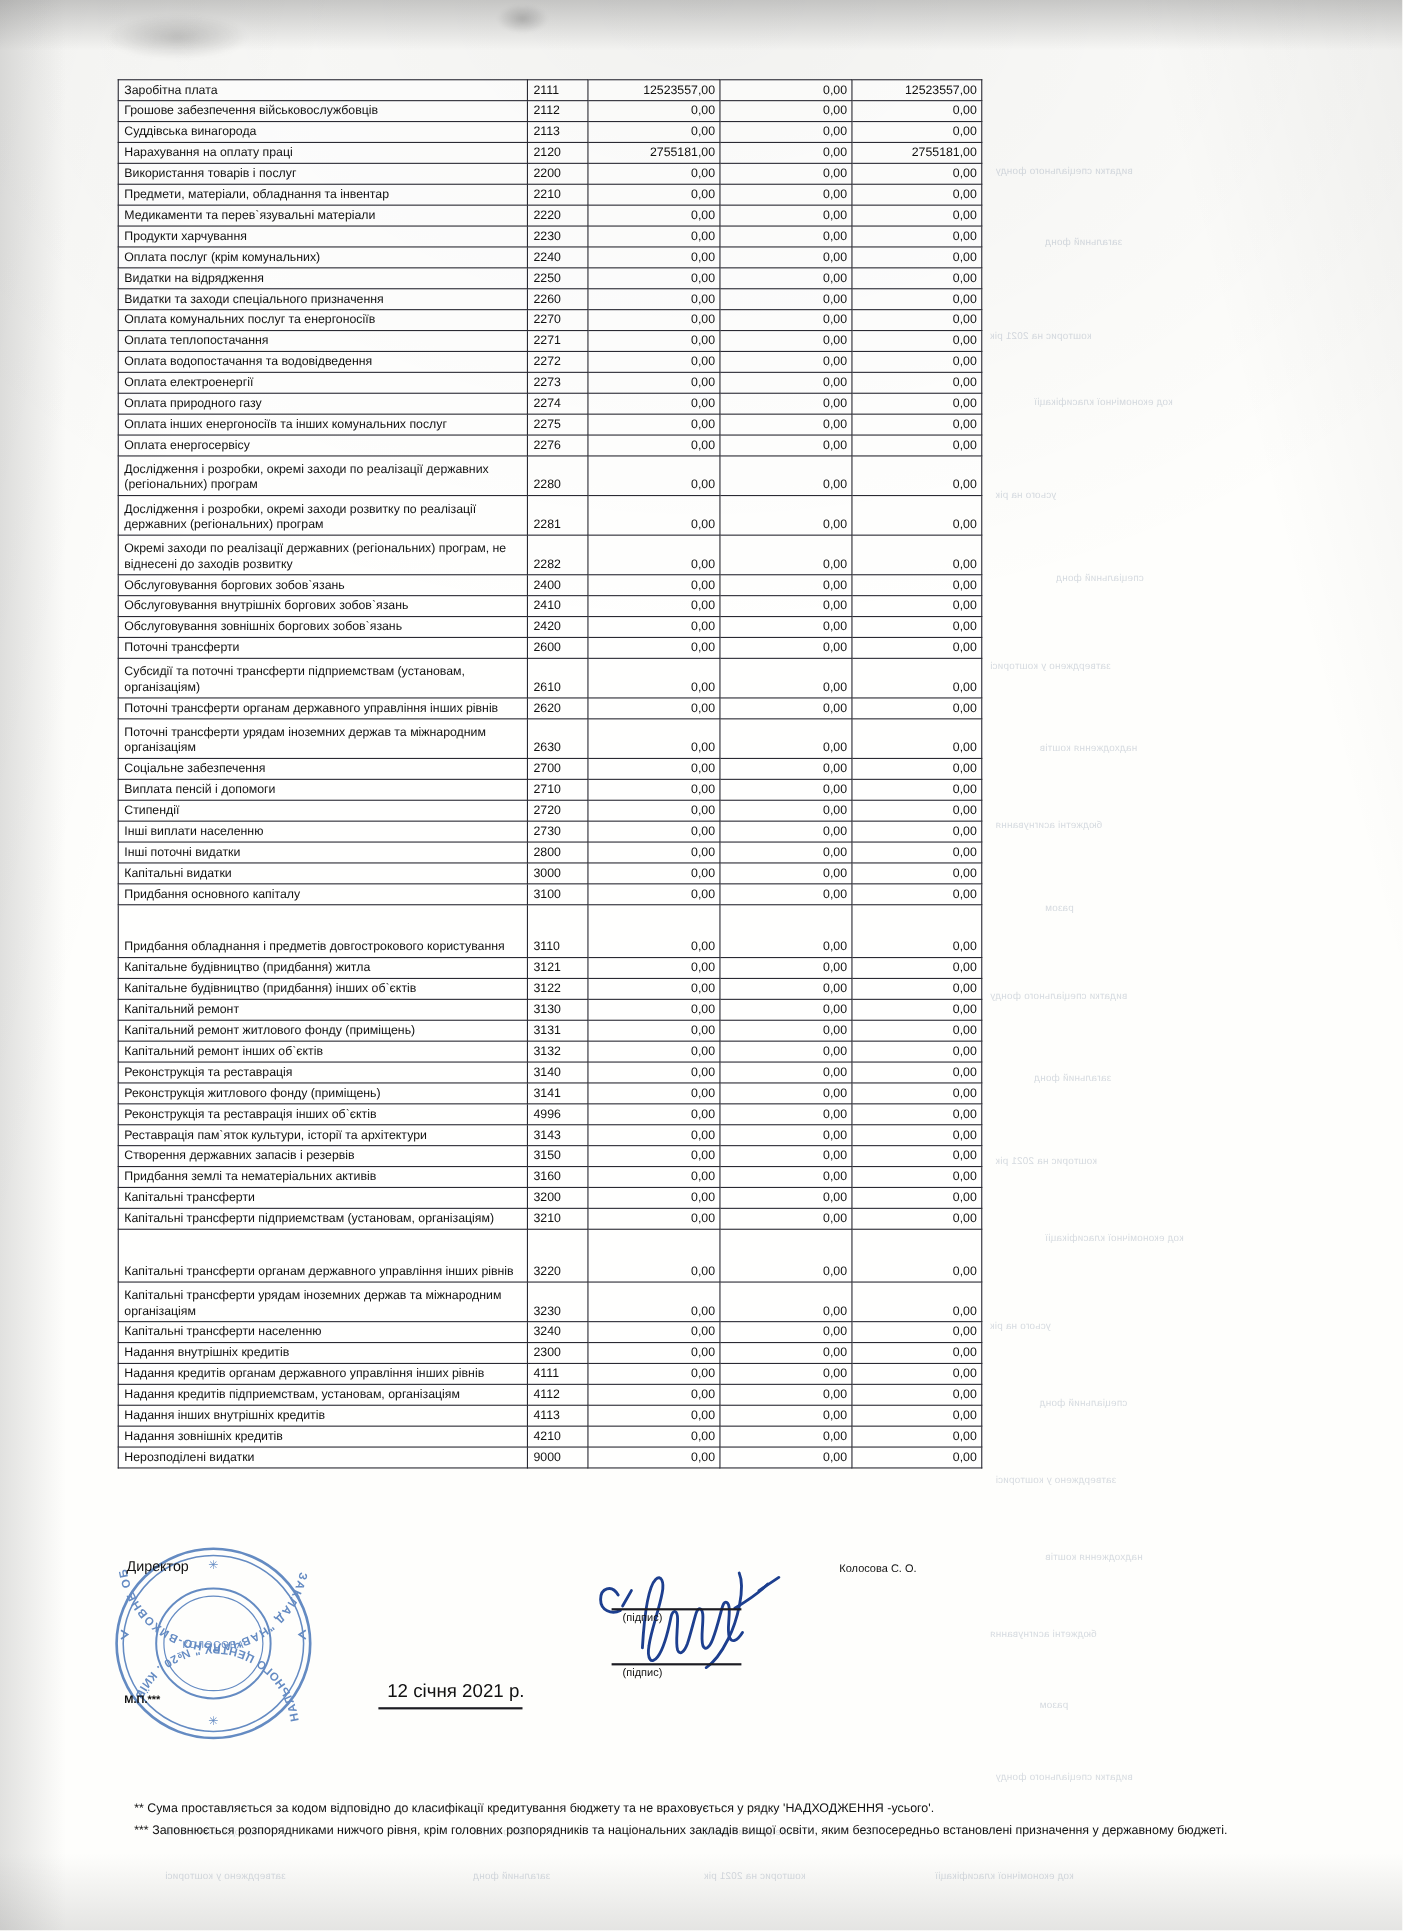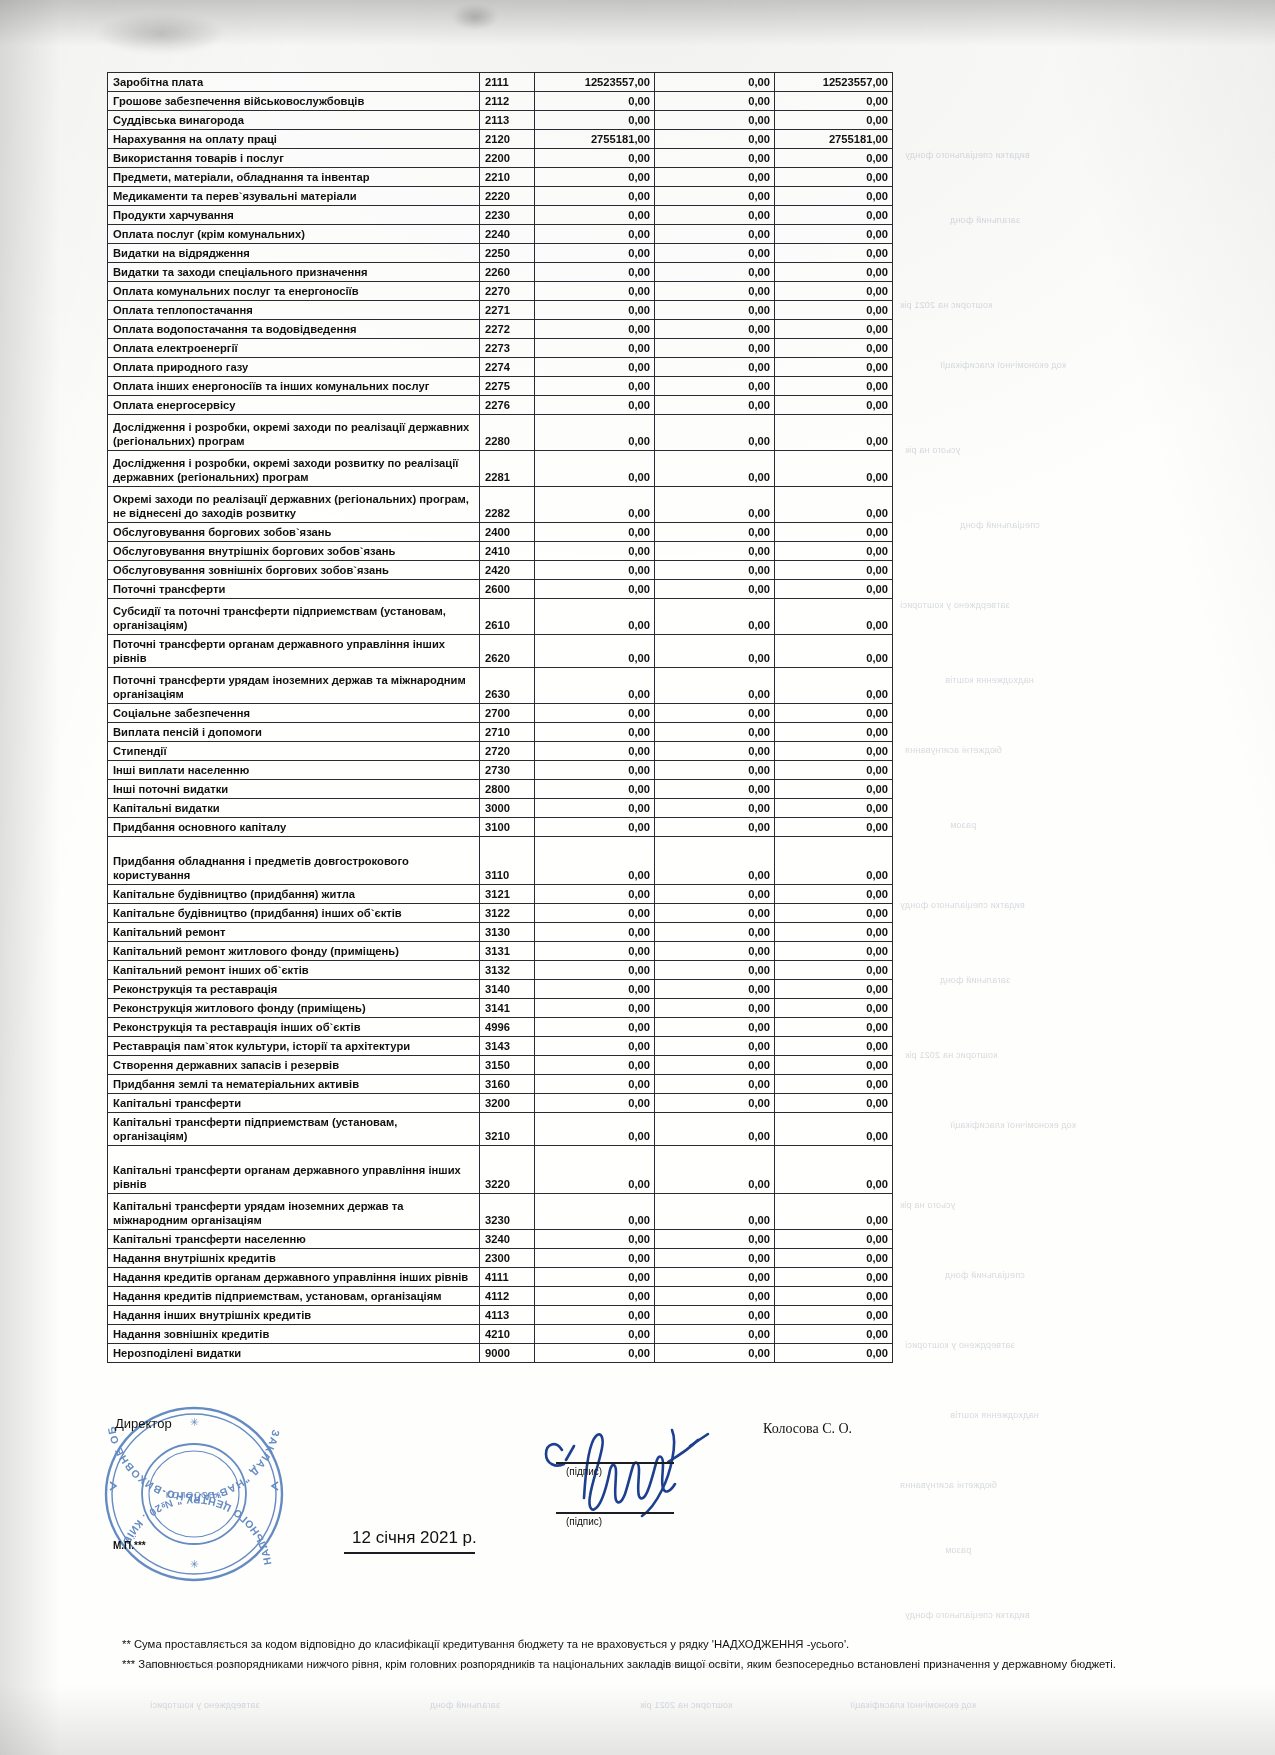--- a/index.html
+++ b/index.html
@@ -70,21 +70,20 @@
     position: absolute;
     left: 107px;
     top: 72px;
     width: 785px;
   }
   table.ledger {
     border-collapse: collapse;
     width: 785px;
     table-layout: fixed;
     background: rgba(255,255,255,0.55);
-    font-weight: bold;
   }
   table.ledger td {
     border: 1px solid #2a2a33;
     font-size: 11.2px;
     line-height: 1.25;
     padding: 2px 4px 2px 5px;
     vertical-align: bottom;
     height: 18px;
     box-sizing: border-box;
   }
@@ -114,21 +113,21 @@
   .sig-line-2 {
     position: absolute; left: 556px; top: 1512px; width: 118px;
     border-bottom: 2px solid #1c1c22;
   }
   .sig-cap-2 {
     position: absolute; left: 566px; top: 1516px;
     font-size: 10px; color: #111;
   }
   .name-right {
     position: absolute; left: 763px; top: 1421px;
-    font-size: 14px; color: #111; font-family: Liberation Serif, serif;
+    font-size: 10px; color: #111;
   }
   .lbl-mp {
     position: absolute; left: 113px; top: 1540px;
     font-size: 10px; color: #111; font-weight: 600;
   }
   .date-line {
     position: absolute; left: 344px; top: 1552px; width: 131px;
     border-bottom: 2px solid #1c1c22;
   }
   .date-text {

